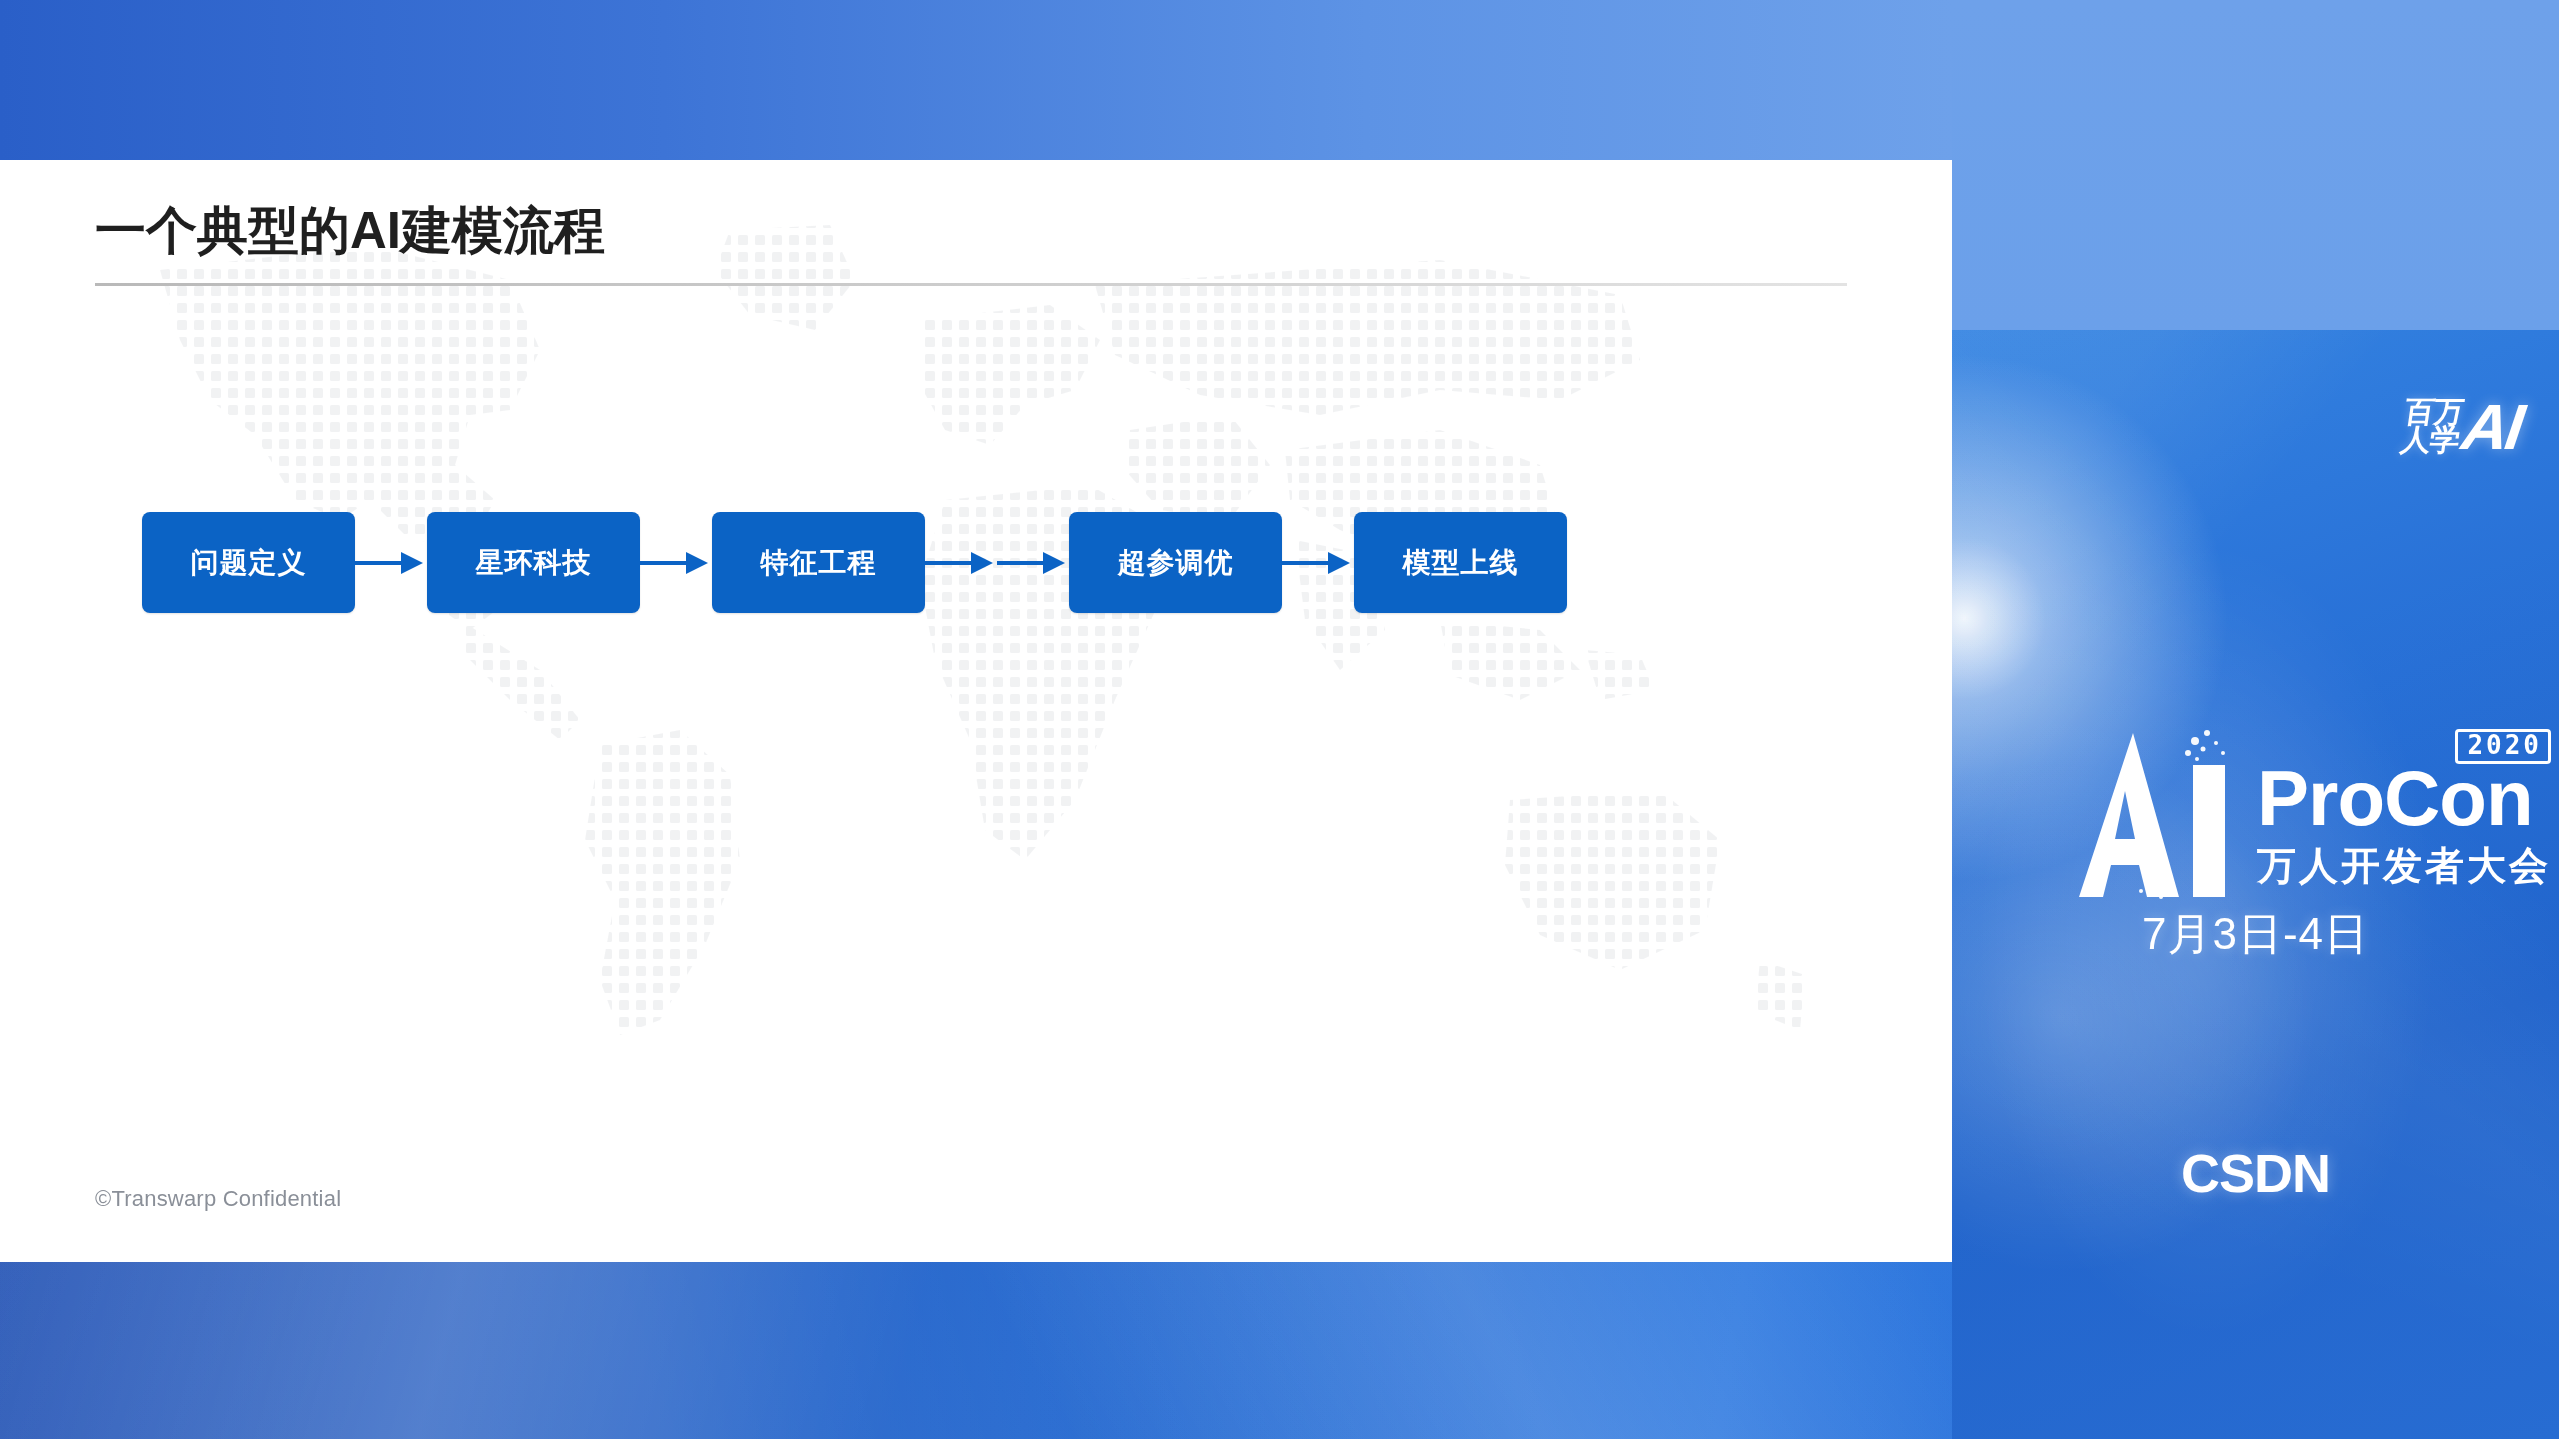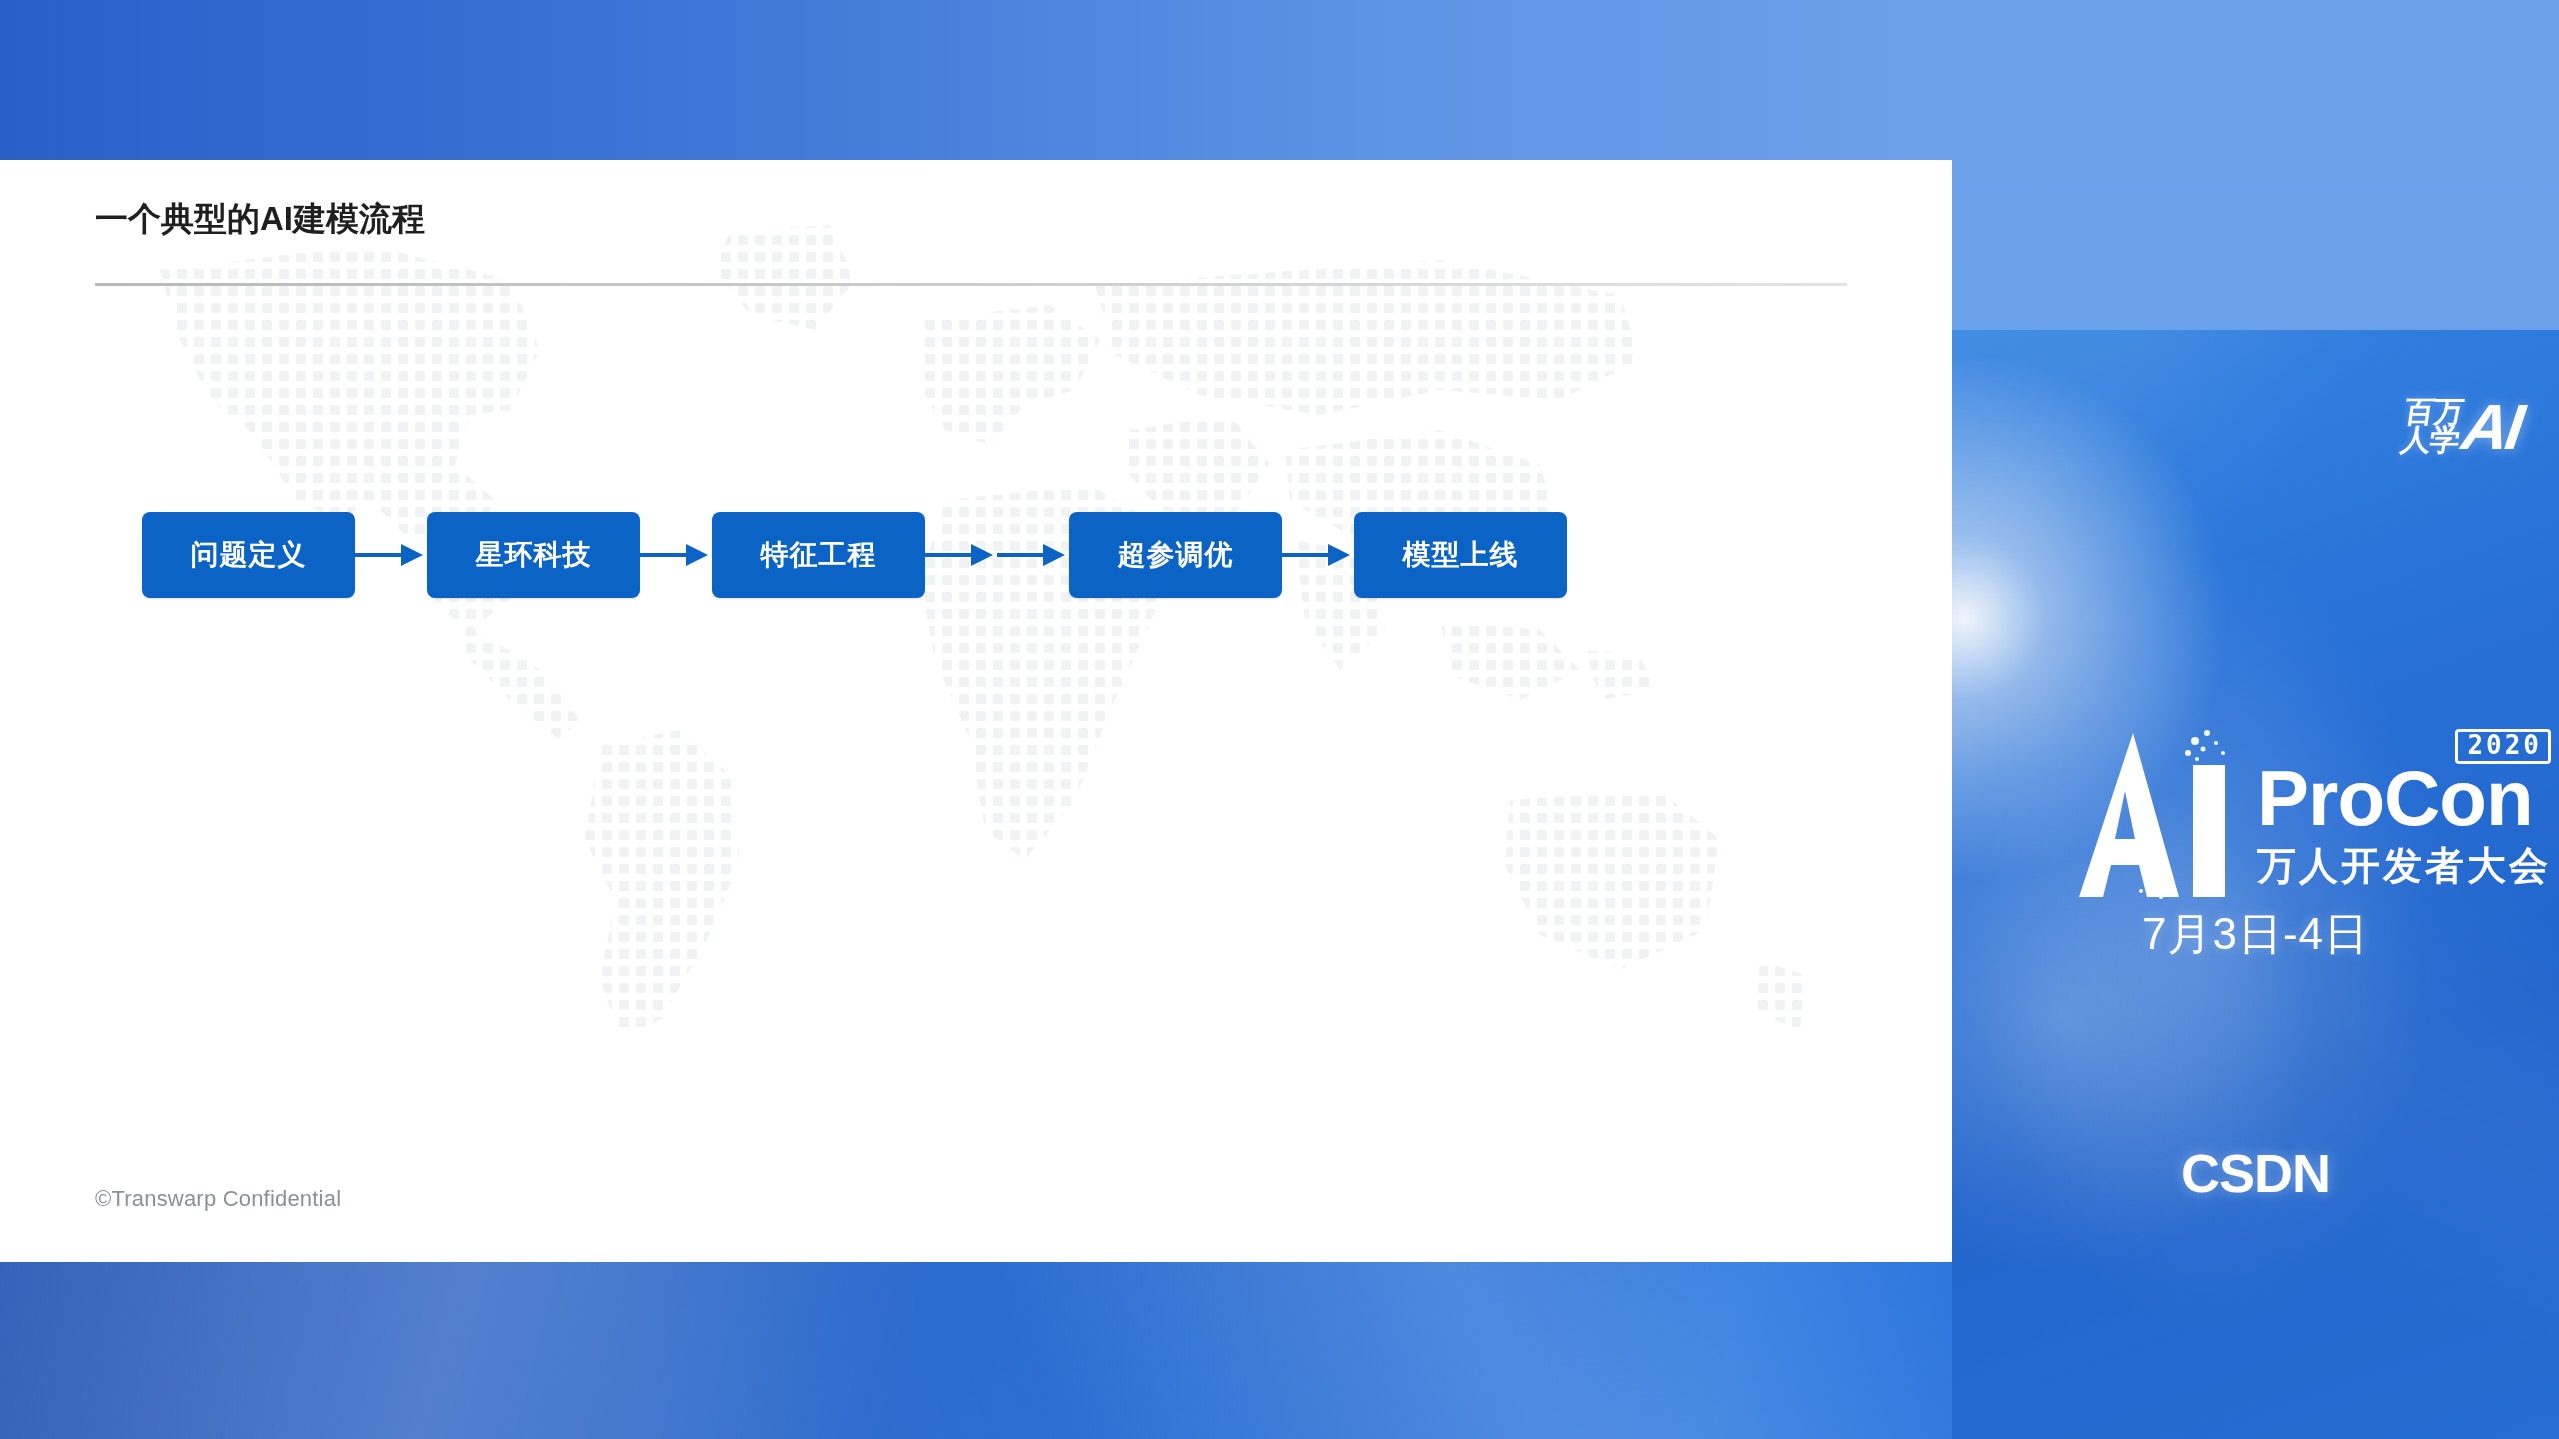--- a/index.html
+++ b/index.html
@@ -74,21 +74,21 @@
     height: 920px;
     opacity: 0.5;
     pointer-events: none;
   }
 
   
   .slide-title {
     position: absolute;
     left: 95px;
     top: 197px;
-    font-size: 33px;
+    font-size: 51px;
     font-weight: 700;
     color: #1f1f1f;
     letter-spacing: 0px;
     white-space: nowrap;
   }
 
   .brand-logo {
     position: absolute;
     right: 107px;
     top: 200px;
@@ -135,21 +135,21 @@
   
   .flow {
     position: absolute;
     left: 142px;
     top: 512px;
     display: flex;
     align-items: center;
   }
   .flow-box {
     width: 213px;
-    height: 86px;
+    height: 101px;
     border-radius: 8px;
     background: #0b63c5;
     display: flex;
     align-items: center;
     justify-content: center;
     color: #ffffff;
     font-size: 28px;
     font-weight: 700;
     letter-spacing: 1px;
     box-shadow: 0 1px 2px rgba(0,0,0,0.12);

